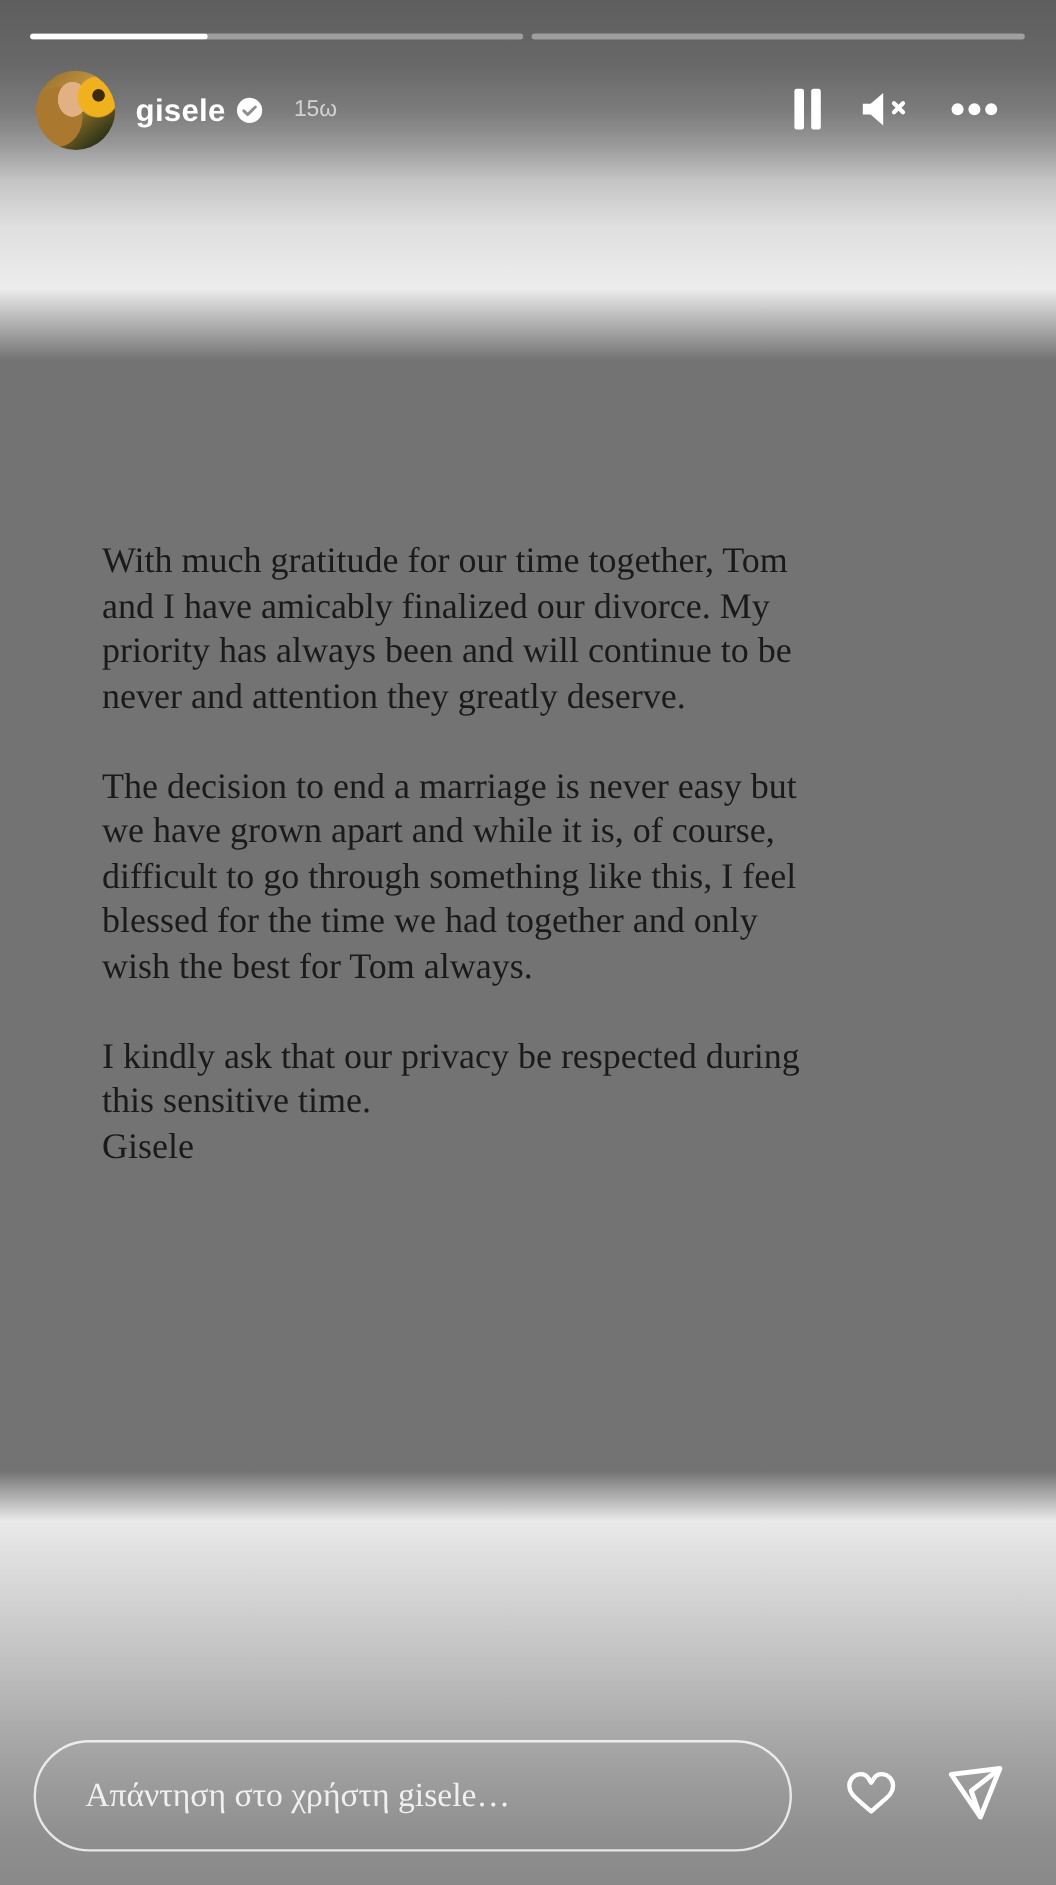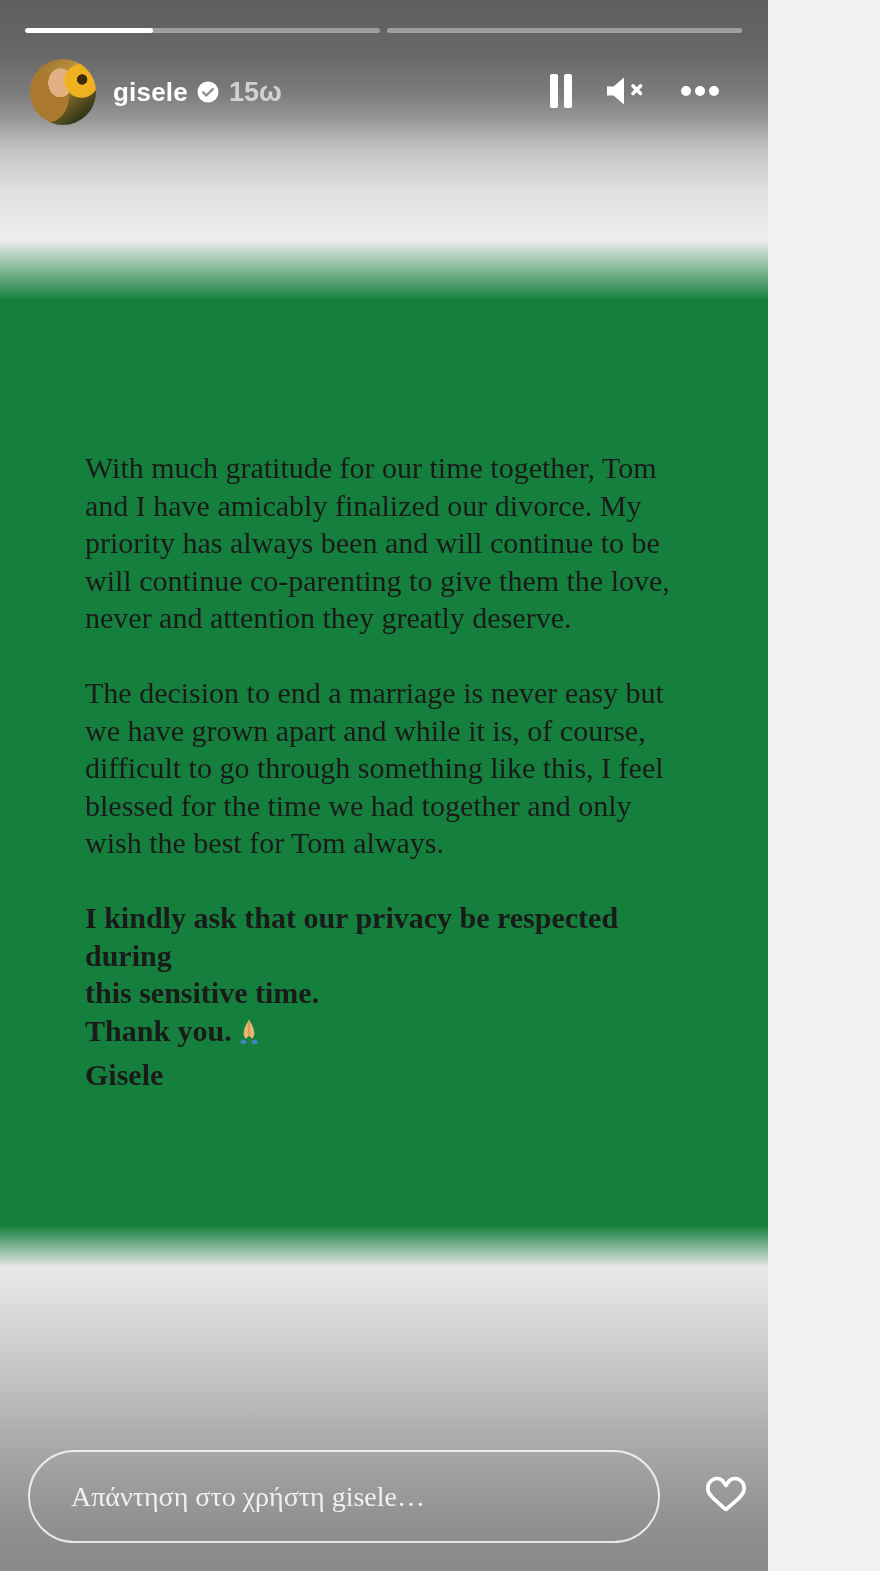--- a/index.html
+++ b/index.html
@@ -1,21 +1,21 @@
 <!DOCTYPE html>
 <html><head>
 <meta charset="utf-8">
 <style>
   * { box-sizing: border-box; margin: 0; padding: 0; }
   html, body { margin: 0; background: #f1f1f1; }
   .screen {
     position: relative;
-    width: 768px;
+    width: 880px;
     height: 1571px;
-    background: #15803d;
+    background: #737373;
     overflow: hidden;
     font-family: "Liberation Sans", sans-serif;
   }
   
   .scrim { position: absolute; left: 0; right: 0; pointer-events: none; }
   .scrim-top {
     top: 0; height: 300px;
     background: linear-gradient(180deg,
       #5e5e5e 0%, #686868 18%, #7c7c7c 31%, #989898 40%,
       #c4c4c4 50%, #dfdfdf 63%, #ededed 80%, rgba(241,241,241,0) 100%);
@@ -50,36 +50,36 @@
       radial-gradient(ellipse 30% 36% at 46% 36%, #e2b183 0 60%, rgba(0,0,0,0) 62%),
       radial-gradient(ellipse 46% 55% at 27% 58%, #aa782f 0 68%, rgba(0,0,0,0) 70%),
       linear-gradient(140deg, #8f6a28 0%, #bd913f 38%, #6b5a22 64%, #2e3418 85%, #1c2410 100%);
   }
   .username {
     margin-left: 17px; color: #ffffff; font-size: 26px; font-weight: 700;
     letter-spacing: 0.2px; cursor: pointer;
   }
   .badge { margin-left: 8px; display: inline-flex; }
   .timestamp {
-    margin-left: 9px; color: rgba(255,255,255,0.65); font-size: 27px; font-weight: 700;
+    margin-left: 25px; color: rgba(255,255,255,0.65); font-size: 19px; font-weight: 400;
   }
   .controls {
     margin-left: auto; margin-right: 18px;
     display: flex; align-items: center; gap: 30px;
   }
   button { background: none; border: none; padding: 0; cursor: pointer; display: inline-flex; align-items: center; }
   
   .story-text {
     position: absolute; top: 449px; left: 85px; right: 85px;
     color: #1a1a1a;
     font-family: "Liberation Serif", "DejaVu Serif", serif;
     font-size: 30px; line-height: 37.5px; letter-spacing: 0;
   }
   .para { margin-bottom: 37.5px; }
-  .para:last-child { margin-bottom: 0; font-weight: bold; }
+  .para:last-child { margin-bottom: 0; }
   .emoji-svg { vertical-align: -7px; margin-left: 2px; }
   
   .reply {
     position: absolute; left: 28px; top: 1450px; width: 632px; height: 93px;
     border: 2px solid rgba(255,255,255,0.78); border-radius: 47px;
     background: transparent; outline: none;
     padding: 0 30px 0 41px; color: #ffffff; font-size: 28px;
     font-family: Liberation Serif, serif;
   }
   .reply::placeholder { color: rgba(255,255,255,0.85); opacity: 1; }
@@ -141,41 +141,32 @@
         </span>
       </button>
     </div>
   </div>
 
   <div class="story-text">
     <div class="para">
       <div class="line">With much gratitude for our time together, Tom</div>
       <div class="line">and I have amicably finalized our divorce. My</div>
       <div class="line">priority has always been and will continue to be</div>
-      <div class="line">will continue co-parenting to give them the love,</div>
       <div class="line">never and attention they greatly deserve.</div>
     </div>
     <div class="para">
       <div class="line">The decision to end a marriage is never easy but</div>
       <div class="line">we have grown apart and while it is, of course,</div>
       <div class="line">difficult to go through something like this, I feel</div>
       <div class="line">blessed for the time we had together and only</div>
       <div class="line">wish the best for Tom always.</div>
     </div>
     <div class="para">
       <div class="line">I kindly ask that our privacy be respected during</div>
       <div class="line">this sensitive time.</div>
-      <div class="line">
-        <span>Thank you.</span><span class="emoji-svg"><svg width="30" height="32" viewBox="0 0 36 36">
-            <path d="M18 3 C16 7 12.2 12 11.6 18 C11.2 21.6 12.5 24.6 14.1 26.2 L18 22.6 L21.9 26.2 C23.5 24.6 24.8 21.6 24.4 18 C23.8 12 20 7 18 3 Z" fill="#e9b574"></path>
-            <path d="M18 5.5 V22" stroke="#c98f4e" stroke-width="1.4"></path>
-            <path d="M9.6 26.6 l5.6 2.4 -2 4.4 -6 -2.6 z" fill="#4584c6"></path>
-            <path d="M26.4 26.6 l-5.6 2.4 2 4.4 6 -2.6 z" fill="#4584c6"></path>
-          </svg></span>
-      </div>
       <div class="line">Gisele</div>
     </div>
   </div>
 
   <input class="reply" type="text" placeholder="Απάντηση στο χρήστη gisele…" style="">
 
   <button class="like-btn" aria-label="like">
     <span>
       <svg width="48" height="46" viewBox="0 0 24 24">
         <path d="M16.792 3.904A4.989 4.989 0 0 1 21.5 9.122c0 3.072-2.652 4.959-5.197 7.222-2.512 2.243-3.865 3.469-4.303 3.752-.477-.309-2.143-1.823-4.303-3.752C5.141 14.072 2.5 12.167 2.5 9.122a4.989 4.989 0 0 1 4.708-5.218 4.21 4.21 0 0 1 3.675 1.941c.84 1.175.98 1.763 1.12 1.763s.278-.588 1.11-1.766a4.17 4.17 0 0 1 3.679-1.938z" fill="none" stroke="#ffffff" stroke-width="1.9" stroke-linejoin="round"></path>

